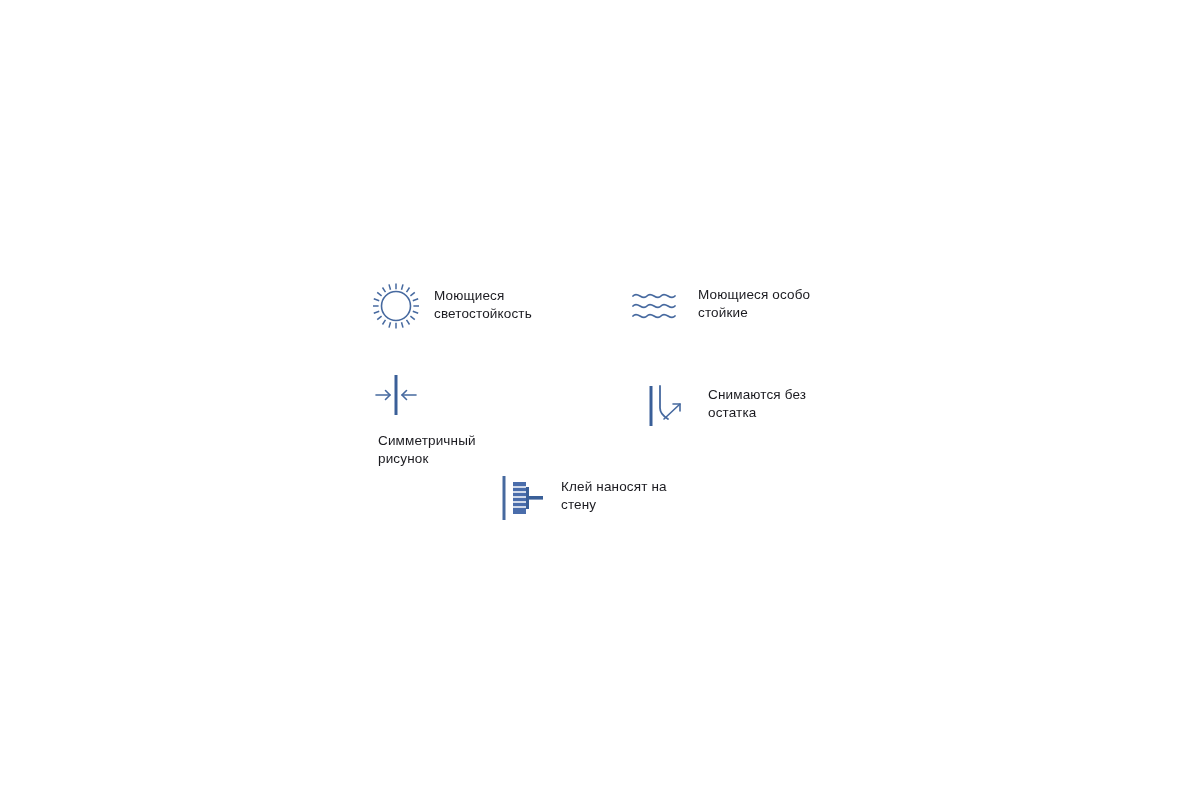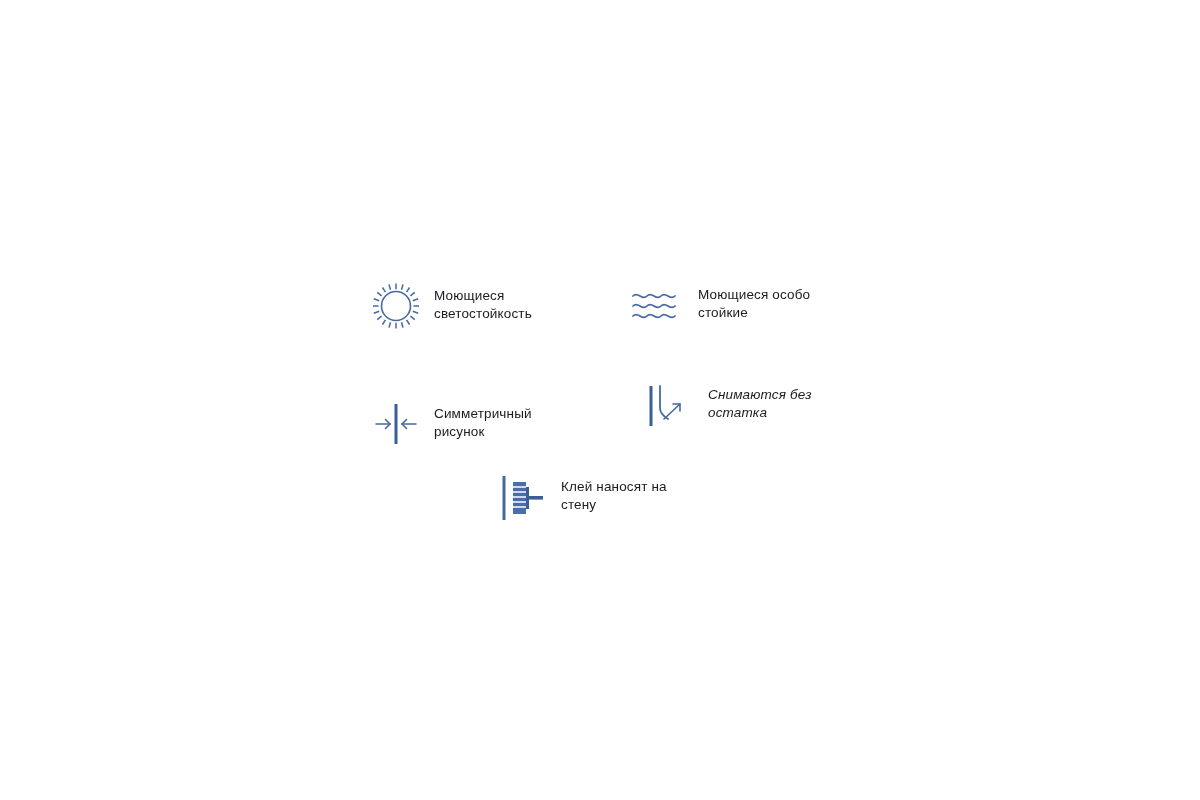--- a/index.html
+++ b/index.html
@@ -41,22 +41,22 @@
     line-height: 17.5px;
     color: #1b1b20;
     letter-spacing: 0.15px;
     white-space: pre-line;
     font-weight: 400;
   }
 
   
   .item-lightfast  { left: 368px; top: 278px; }
   .item-washable   { left: 628px; top: 278px; }
-  .item-symmetric  { left: 368px; top: 396px; }
-  .item-removable  { left: 638px; top: 378px; font-style: italic; }
+  .item-symmetric  { left: 368px; top: 367px; flex-direction: column; }
+  .item-removable  { left: 638px; top: 378px; }
   .item-glue       { left: 495px; top: 470px; }
 
   .item-lightfast  .feature-label { margin-left: 10px; margin-top: 9px; }
   .item-washable   .feature-label { margin-left: 14px; margin-top: 8px; }
   .item-symmetric  .feature-label { margin-left: 10px; margin-top: 9px; }
   .item-removable  .feature-label { margin-left: 14px; margin-top: 8px; }
   .item-glue       .feature-label { margin-left: 10px; margin-top: 8px; }
 
   .feature-icon svg { display: block; overflow: visible; }
 </style>

